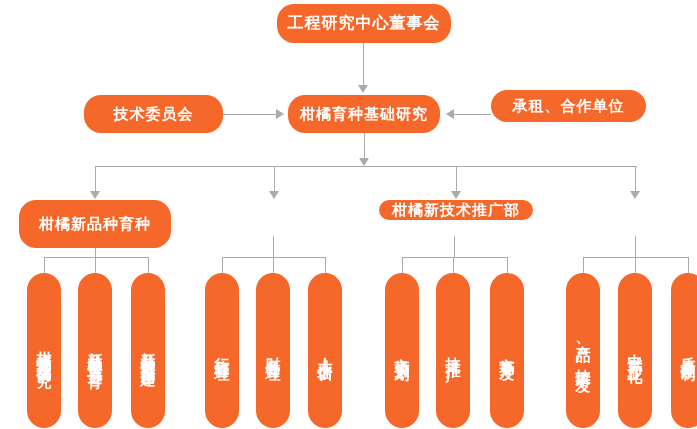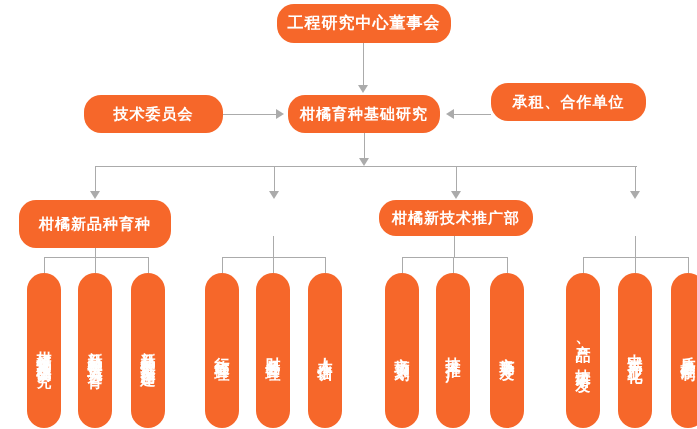--- a/index.html
+++ b/index.html
@@ -83,28 +83,28 @@
   <div class="node root" style="left:261px;top:4px;width:174px;height:39px">
     <span>工程研究中心董事会</span>
   </div>
 
   <div class="node" style="left:68px;top:95px;width:139px;height:38px">
     <span>技术委员会</span>
   </div>
   <div class="node" style="left:272px;top:95px;width:152px;height:38px">
     <span>柑橘育种基础研究</span>
   </div>
-  <div class="node" style="left:475px;top:83px;width:155px;height:38px">
+  <div class="node" style="left:475px;top:90px;width:155px;height:32px">
     <span>承租、合作单位</span>
   </div>
 
   <div class="node" style="left:3px;top:200px;width:152px;height:48px">
     <span>柑橘新品种育种</span>
   </div>
-  <div class="node" style="left:363px;top:200px;width:154px;height:36px">
+  <div class="node" style="left:363px;top:200px;width:154px;height:20px">
     <span>柑橘新技术推广部</span>
   </div>
 
   <div class="pill" style="left:11px;top:273px">
     <span>柑橘育种基础研究</span>
   </div>
   <div class="pill" style="left:62px;top:273px">
     <span>新品种引进与选育</span>
   </div>
   <div class="pill" style="left:115px;top:273px">

